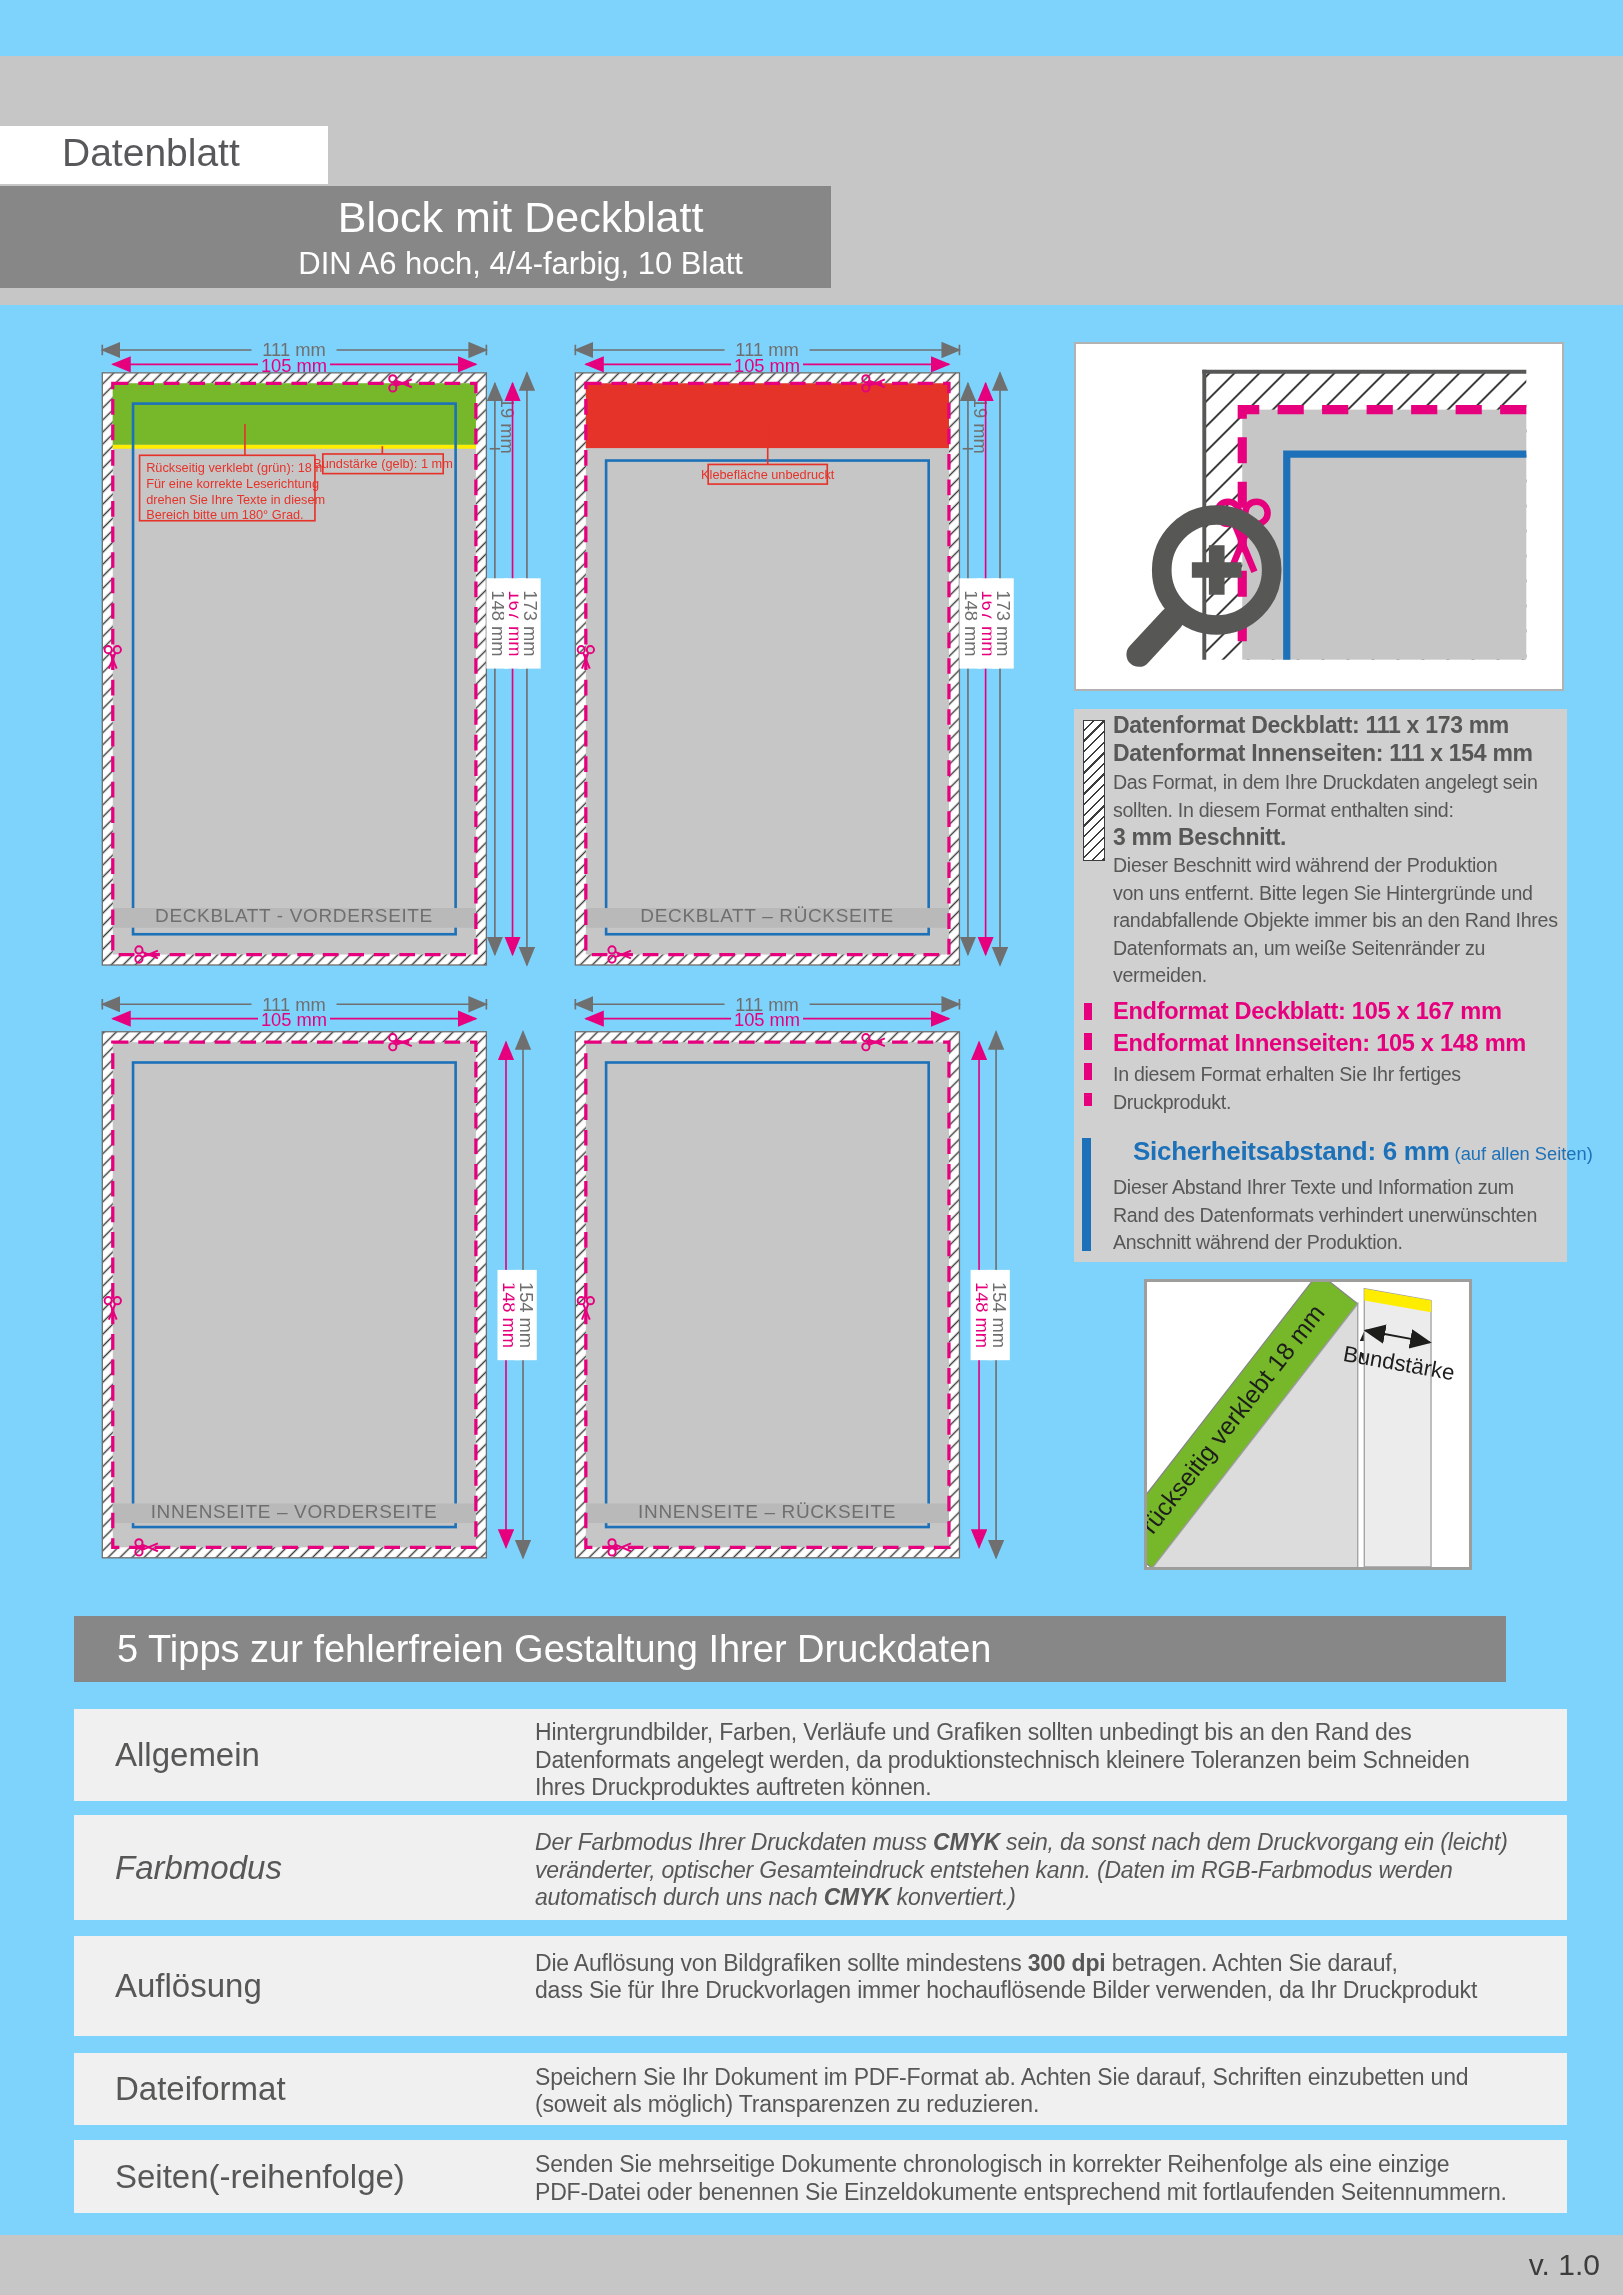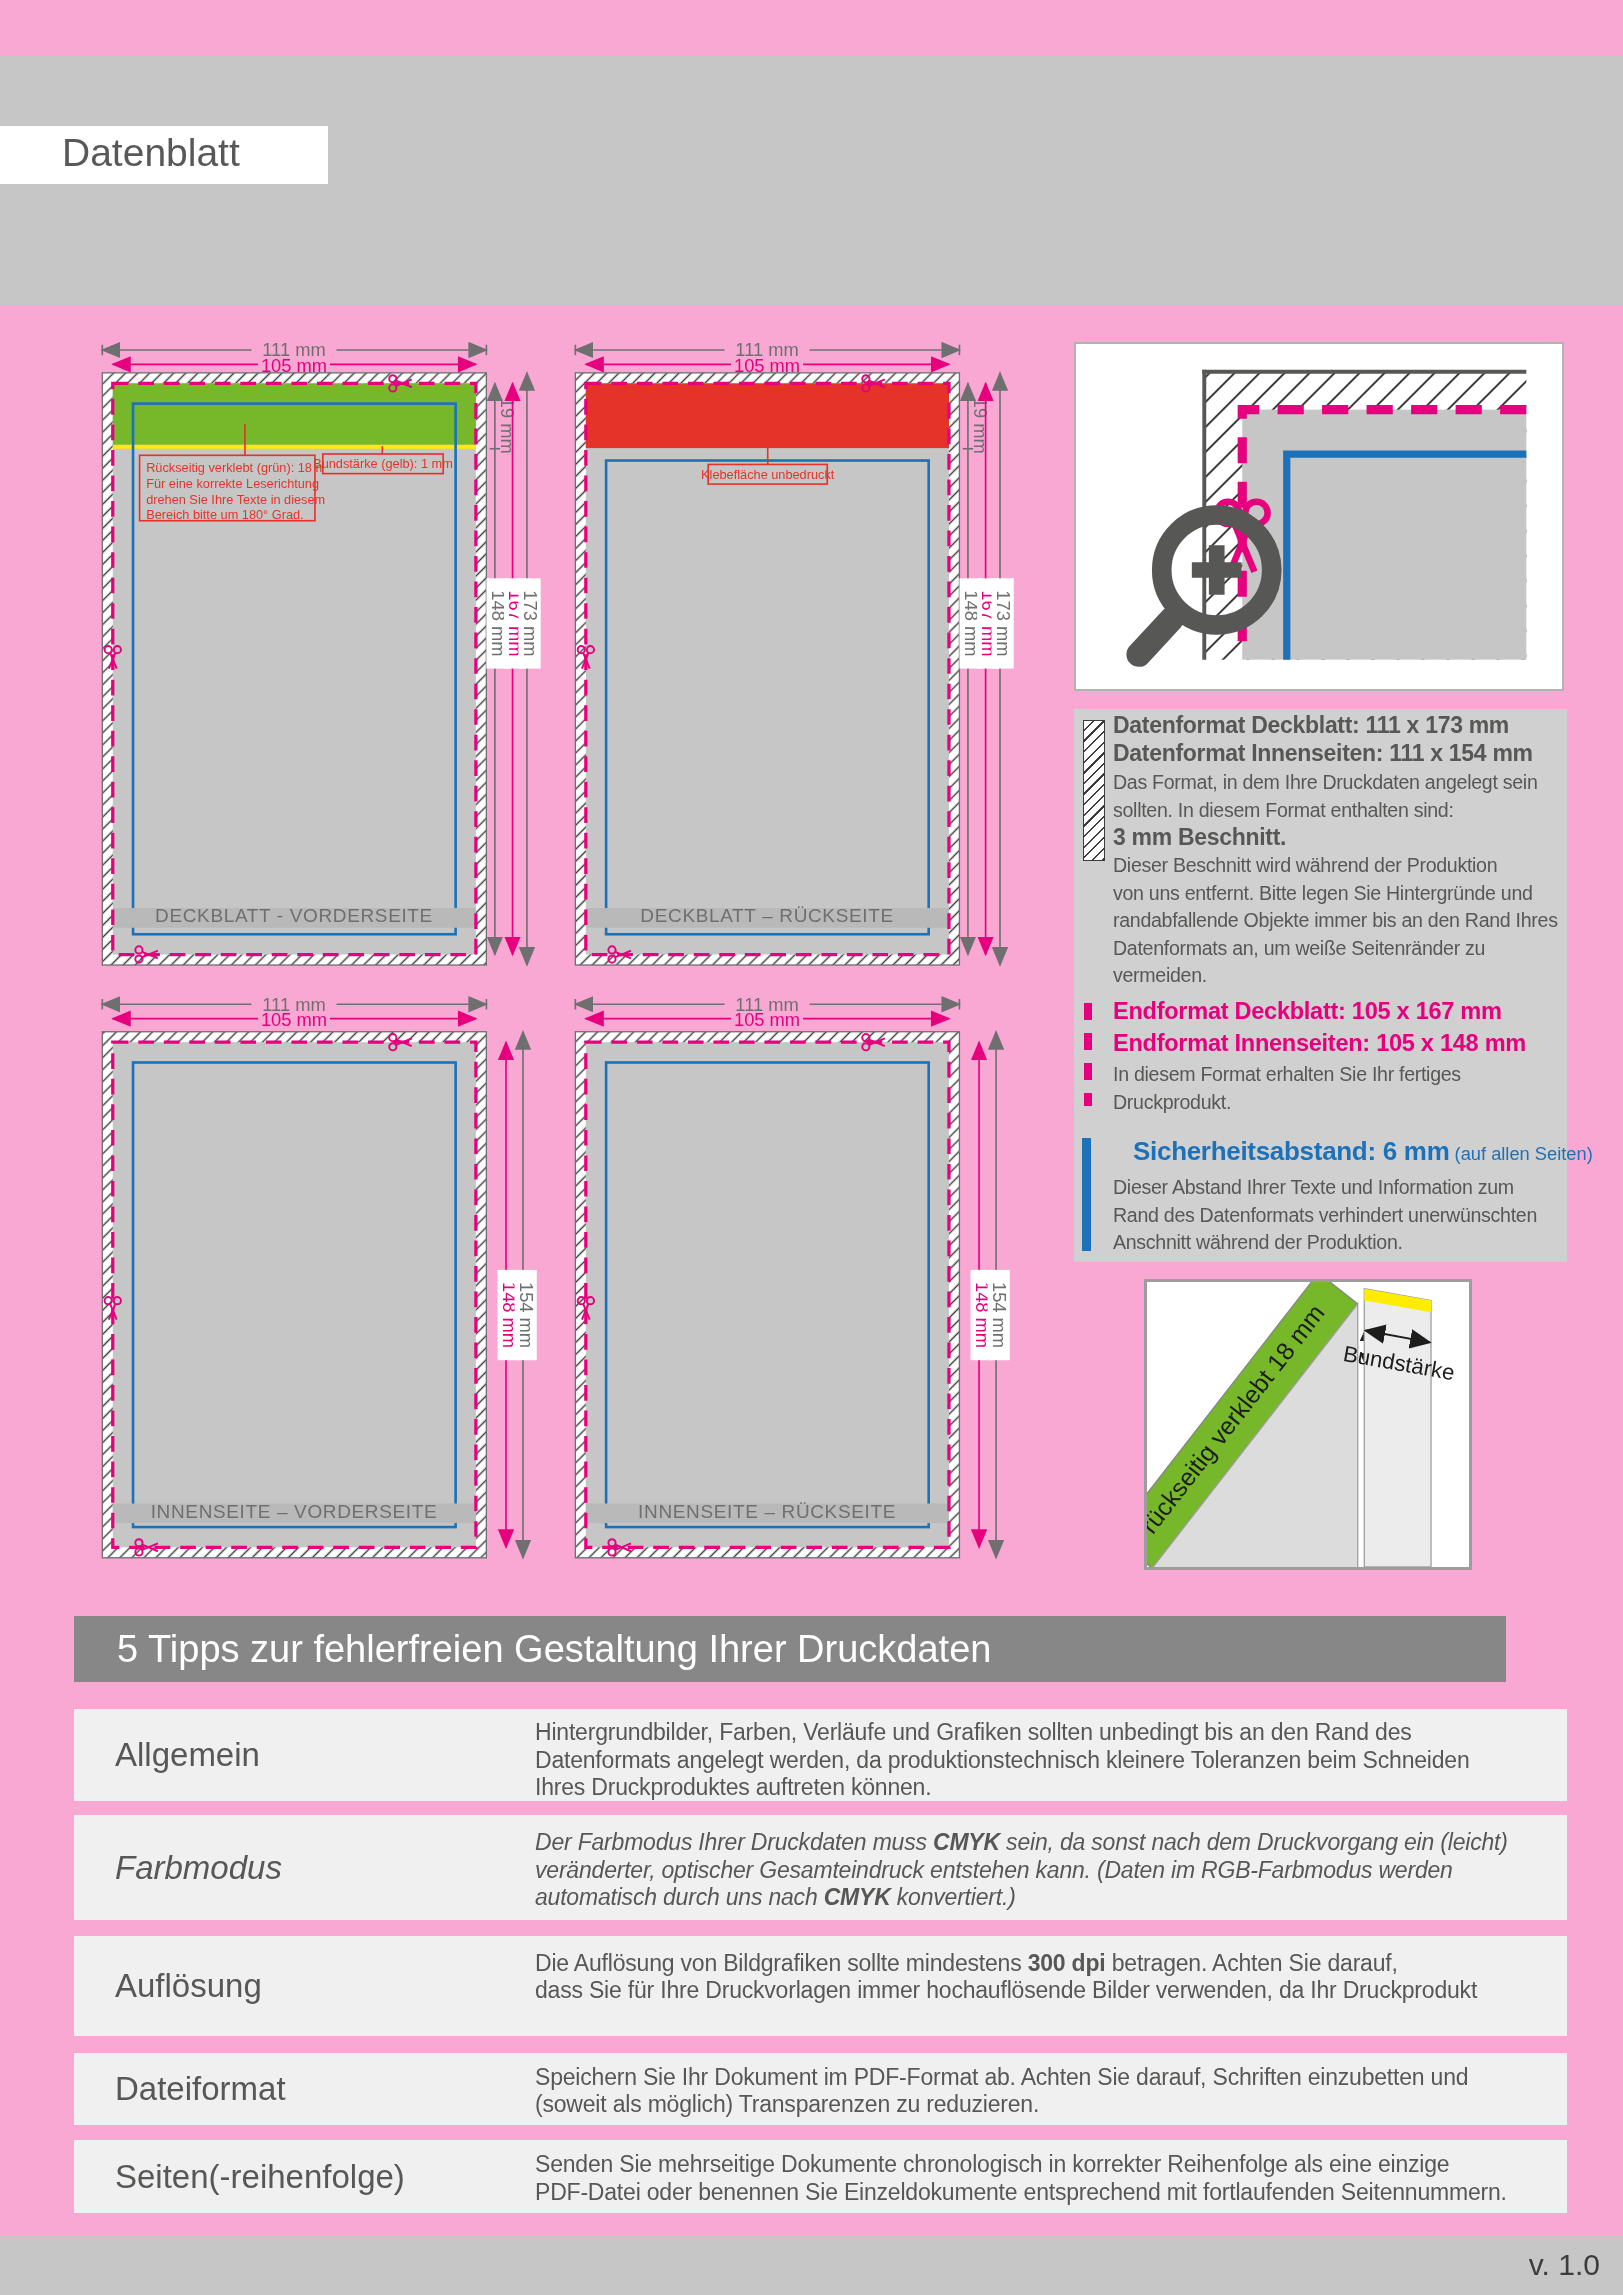--- a/index.html
+++ b/index.html
@@ -1,16 +1,16 @@
 <!DOCTYPE html>
 <html style="font-size:10.5px"><head>
 <meta charset="utf-8">
 <style>
   html,body{margin:0;padding:0;background:#ffffff;}
-  #page{position:relative;width:1623px;height:2295px;background:#f9a8d4;overflow:hidden;
+  #page{position:relative;width:1623px;height:2295px;background:#7dd3fc;overflow:hidden;
         font-family:"Liberation Sans",sans-serif;color:#575756;}
   .abs{position:absolute;}
 
   
   #top-band{left:0;top:56px;width:1623px;height:249px;background:#c6c6c6;}
   #datenblatt-badge{left:0;top:126px;width:328px;height:58px;background:#ffffff;}
   #datenblatt-badge span{position:absolute;left:62px;top:5.2px;font-size:39px;color:#58585a;}
   #title-block{left:0;top:186px;width:831px;height:102px;background:#878787;}
   #title-inner{position:absolute;left:222px;right:11.8px;top:0;height:100%;text-align:center;color:#ffffff;}
   #product-title{font-size:43px;line-height:55px;margin-top:3.9px;}
@@ -54,20 +54,26 @@
   svg text{font-family:"Liberation Sans",sans-serif;}
 </style>
 </head>
 <body>
 
 <div id="page">
 
   <div class="abs" id="top-band"></div>
   <div class="abs" id="datenblatt-badge">
     <span>Datenblatt</span>
+  </div>
+  <div class="abs" id="title-block">
+    <div id="title-inner">
+      <div id="product-title">Block mit Deckblatt</div>
+      <div id="product-subtitle">DIN A6 hoch, 4/4-farbig, 10 Blatt</div>
+    </div>
   </div>
 
   <svg class="abs" style="left:65px;top:327px;" width="988" height="1276" viewBox="100 500 1510 1950">
     <defs>
       <pattern id="hatch" patternUnits="userSpaceOnUse" width="13" height="13" patternTransform="rotate(45)">
         <rect width="13" height="13" fill="#ffffff"></rect>
         <line x1="6.5" y1="0" x2="6.5" y2="13" stroke="#3c3c3b" stroke-width="2.2"></line>
       </pattern>
       <marker id="ag" markerWidth="13" markerHeight="11" refX="11" refY="5" orient="auto-start-reverse">
         <path d="M0,0 L12,5 L0,10 z" fill="#706f6f"></path>

